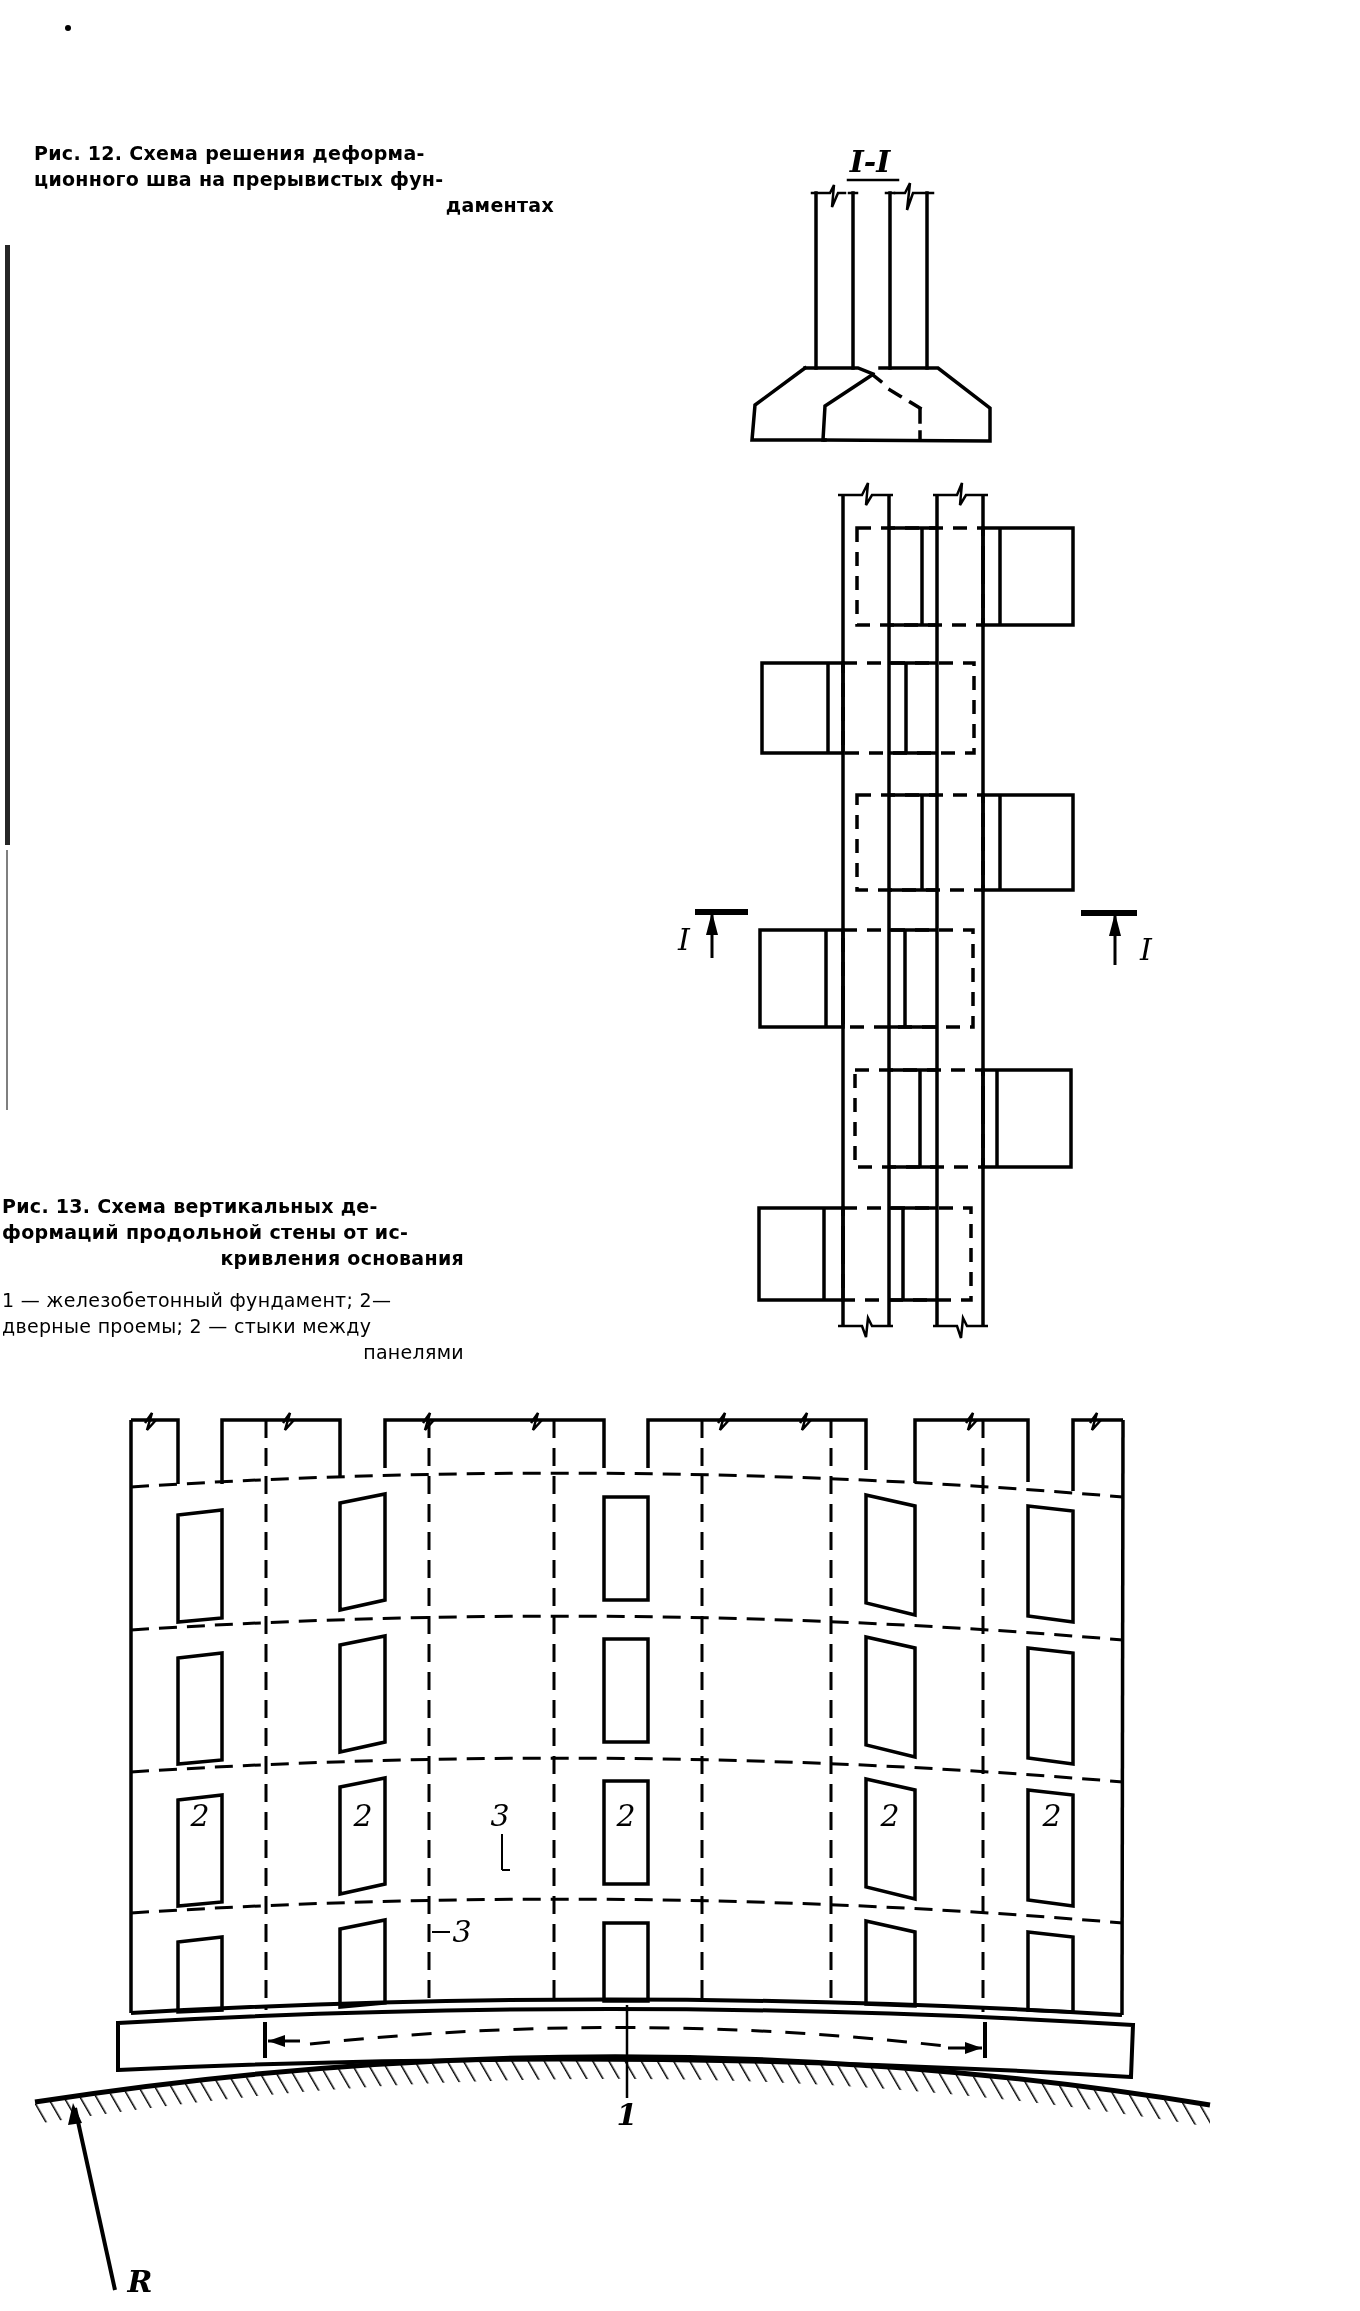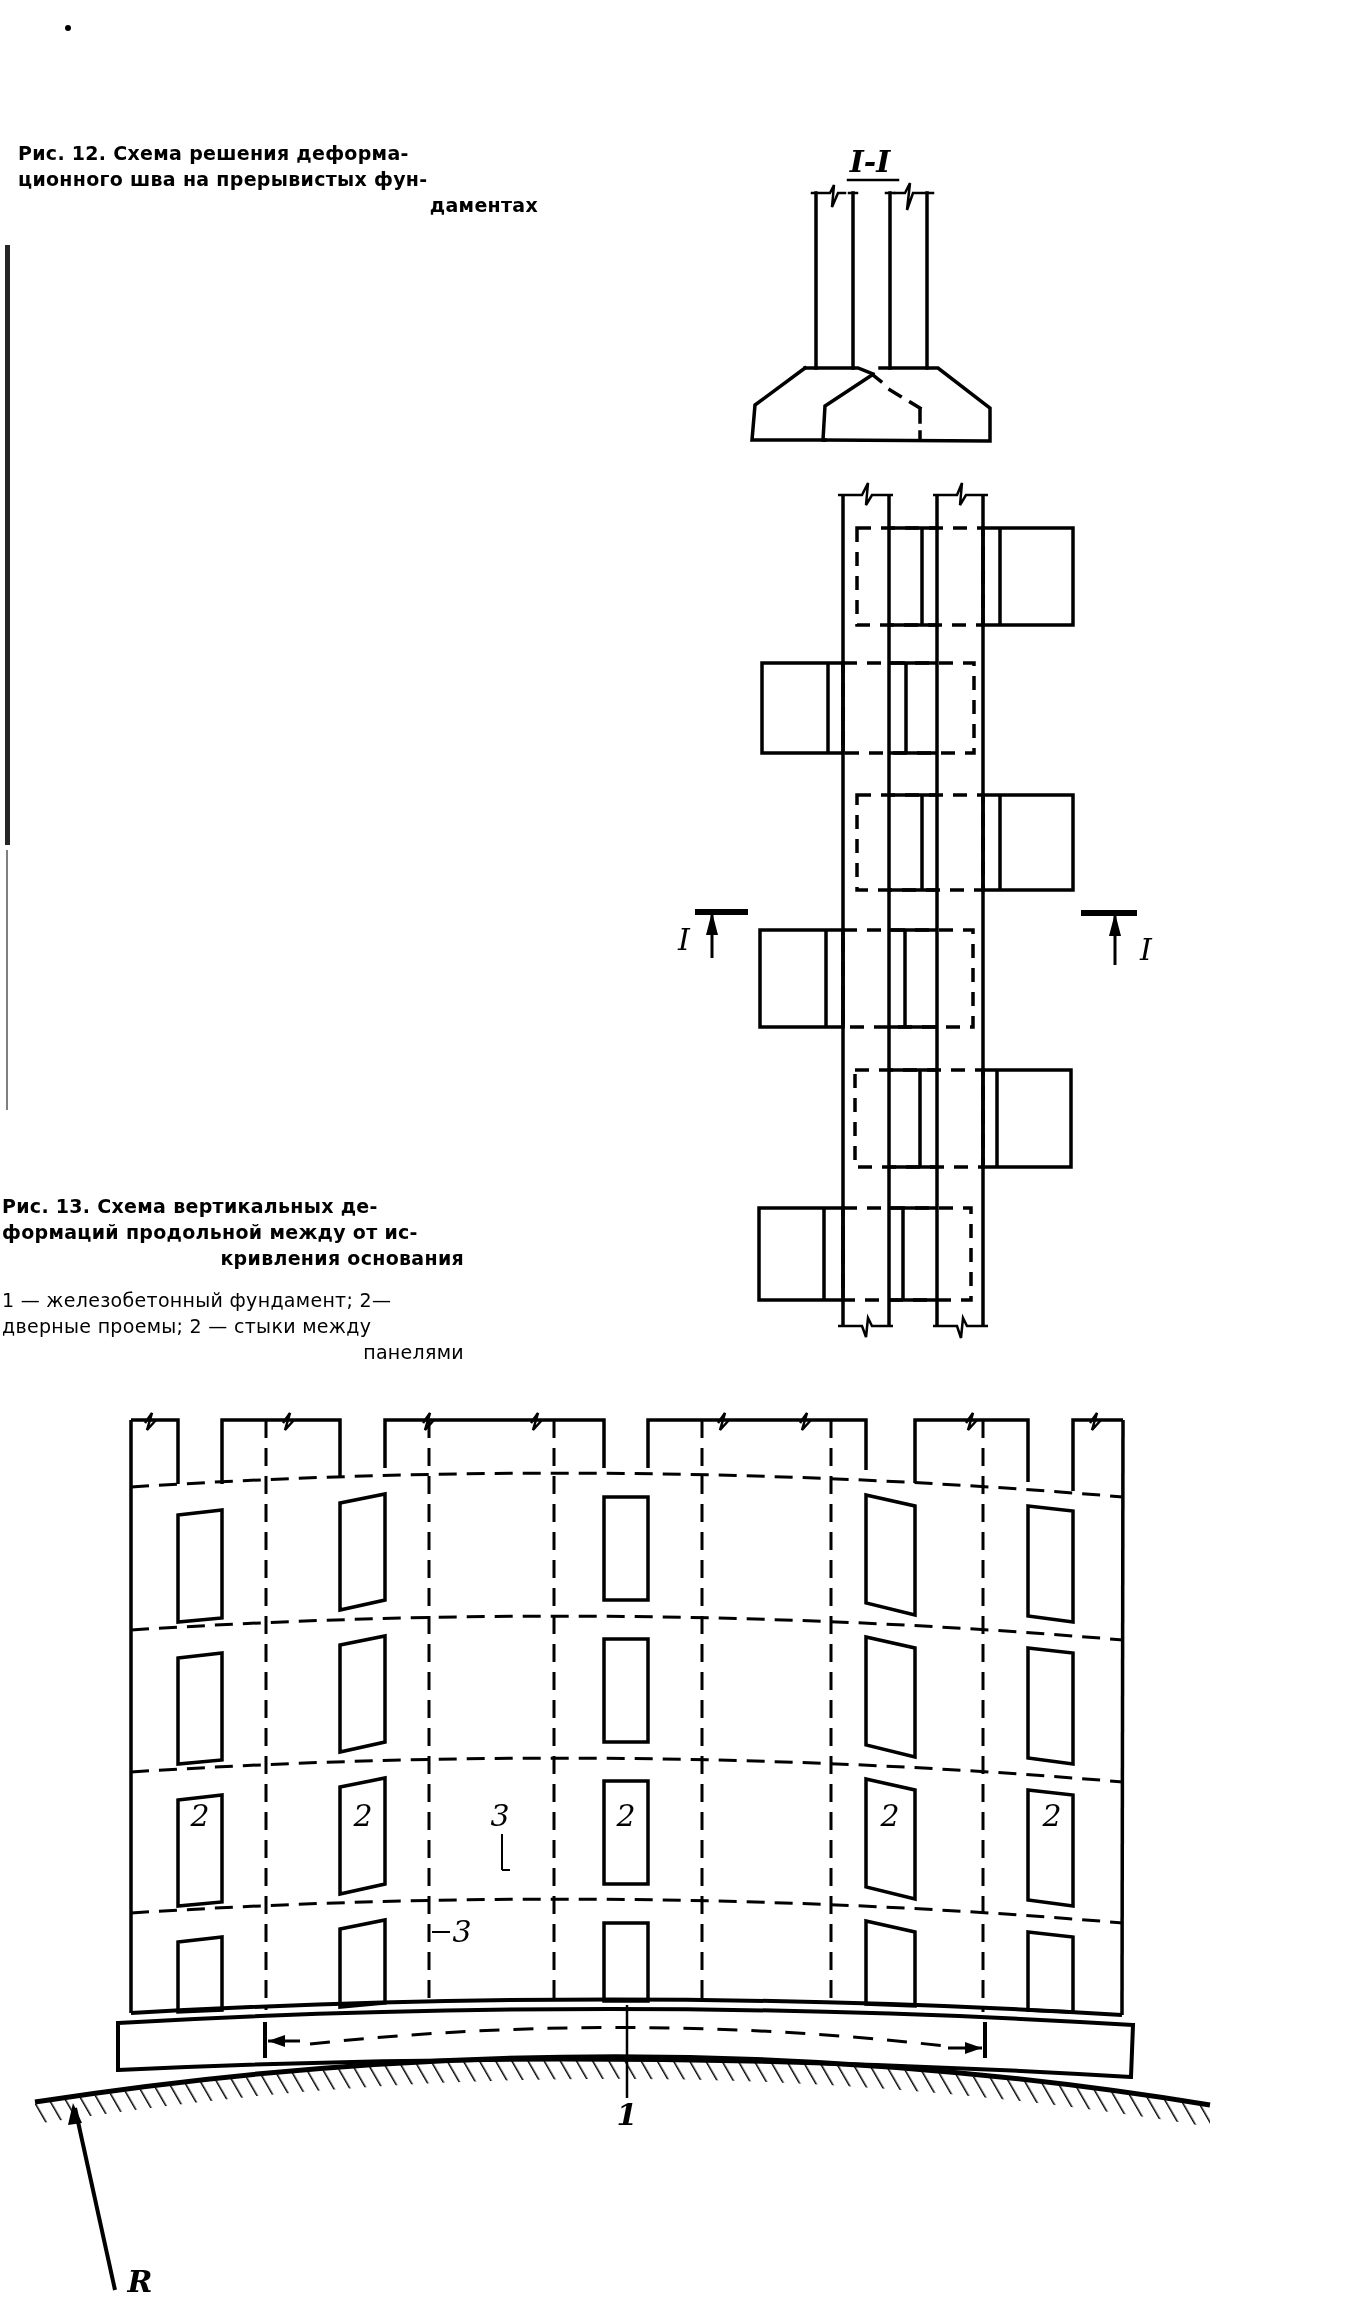--- a/index.html
+++ b/index.html
@@ -1,40 +1,40 @@
 <!DOCTYPE html>
 <html><head>
 <meta charset="utf-8">
 <style>
   html, body { margin:0; padding:0; background:#ffffff; }
   body { width:1360px; height:2311px; position:relative; overflow:hidden; font-family:"DejaVu Serif", serif; color:#000; }
   .caption { position:absolute; font-family:"DejaVu Sans", sans-serif; font-weight:bold; font-size:19px; line-height:26px; text-align:justify; letter-spacing:0.3px; }
   .caption .line { display:block; white-space:nowrap; }
   .caption .center { text-align:right; }
   .legend { font-weight:normal; }
-  #cap12 { left:18px; top:140px; width:520px; }
+  #cap12 { left:34px; top:140px; width:520px; }
   #cap13 { left:2px; top:1193px; width:462px; }
   #cap13 .legend-block { margin-top:16px; }
   svg.drawing { position:absolute; left:0; top:0; }
   .lbl { font-family:"DejaVu Serif", serif; font-style:italic; font-size:30px; }
   .lbl-b { font-family:"DejaVu Serif", serif; font-style:italic; font-weight:bold; font-size:30px; }
   .edge-speck { position:absolute; background:#000; }
 </style>
 </head>
 <body>
 
 <div id="cap12" class="caption">
   <span class="line">Рис. 12. Схема решения деформа-</span>
   <span class="line">ционного шва на прерывистых фун-</span>
   <span class="line center">даментах</span>
 </div>
 
 <div id="cap13" class="caption">
   <span class="line">Рис. 13. Схема вертикальных де-</span>
-  <span class="line">формаций продольной между от ис-</span>
+  <span class="line">формаций продольной стены от ис-</span>
   <span class="line center">кривления основания</span>
   <div class="legend-block legend">
     <span class="line">1 — железобетонный фундамент; 2—</span>
     <span class="line">дверные проемы; 2 — стыки между</span>
     <span class="line center">панелями</span>
   </div>
 </div>
 
 <div class="edge-speck" style="left:5px;top:245px;width:5px;height:600px;opacity:0.85;"></div>
 <div class="edge-speck" style="left:6px;top:850px;width:2px;height:260px;opacity:0.5;"></div>

